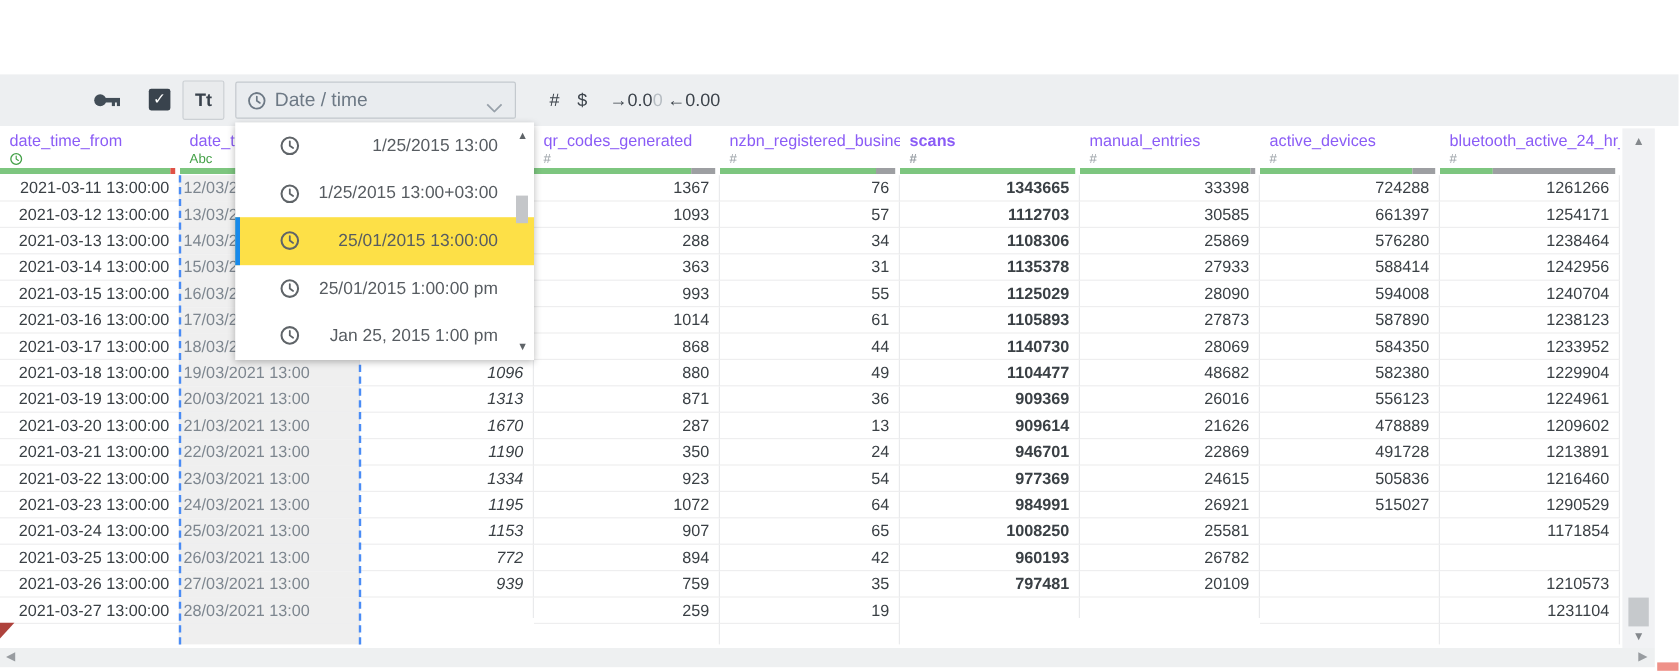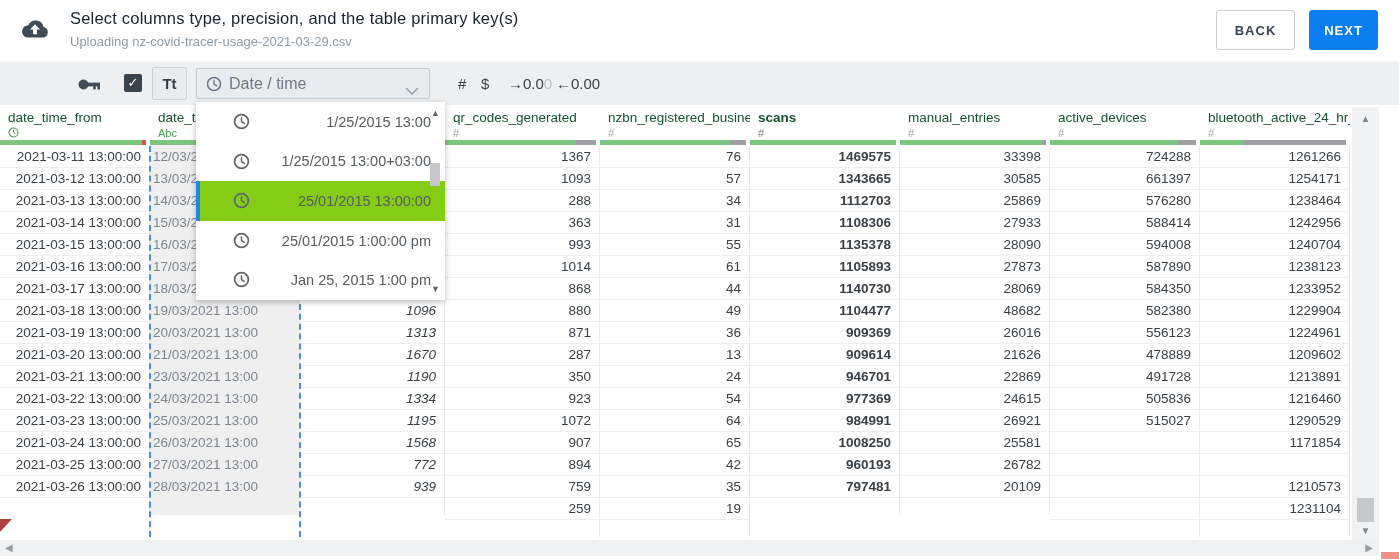--- a/index.html
+++ b/index.html
@@ -32,21 +32,21 @@
   .dd-btn .chev { position:absolute; right:10px; top:12px; }
   .tb-txt { position:absolute; top:0; height:43px; line-height:43px; font-size:15px; color:#3c434b; }
   .t-hash { left:458px; } .t-dollar { left:481px; }
   .t-inc { left:508px; } .t-dec { left:556px; }
   .faded { color:#b7bdc3; }
 
   
   .grid { position:absolute; left:0; top:107px; width:1350px; display:flex; z-index:1; }
   .col { flex:none; }
   .col-head { height:33px; padding:3px 0 0 8px; }
-  .col-name { font-size:13.5px; color:#14532d; white-space:nowrap; overflow:hidden; }
+  .col-name { font-size:13.5px; color:#8b5cf6; white-space:nowrap; overflow:hidden; }
   .col-sub { font-size:11px; color:#9ba1a7; margin-top:2px; height:13px; }
   .sub-abc { color:#43a047; }
   .col-bar { height:5px; margin:0 4px 1px 0; display:flex; }
   .col-bar div { height:5px; }
   .cell { height:22px; line-height:21px; font-size:13.5px; color:#3a4045; white-space:nowrap; overflow:hidden;
           border-bottom:1px solid #eeeeef; border-right:1px solid #e9eaec; }
   .align-right { text-align:right; padding-right:8px; }
   .align-left  { text-align:left; padding-left:3px; }
   .cell.tail { height:17px; border-bottom:none; }
   .col-sel .cell { background:#efefef; color:#7d868f; }
@@ -55,52 +55,40 @@
   .dash-l { left:149px; } .dash-r { left:299px; }
 
   .err-tri { position:absolute; left:0; top:519px; width:0; height:0; z-index:2;
              border-top:13px solid #ae423c; border-right:12px solid transparent; }
 
   
   .dd-list { position:absolute; left:196px; top:102px; width:249px; height:198px; background:#fff;
              box-shadow:0 2px 6px rgba(0,0,0,.28); z-index:5; }
   .dd-item { position:relative; height:39.6px; display:flex; align-items:center; }
   .dd-item .ic { position:absolute; left:37px; top:11px; }
-  .dd-item .txt { flex:1; text-align:right; padding-right:14px; font-size:14.5px; color:#575c61; }
-  .dd-item.sel { background:#84cc16; }
+  .dd-item .txt { flex:1; text-align:right; padding-right:30px; font-size:14.5px; color:#575c61; }
+  .dd-item.sel { background:#fde047; }
   .dd-item .blue-bar { position:absolute; left:0; top:0; width:4px; height:100%; background:#1789eb; }
   .dd-sb { position:absolute; right:3px; top:4px; bottom:4px; width:13px; }
   .dd-sb .ar { position:absolute; left:0; width:13px; text-align:center; font-size:9px; color:#5f6468; }
   .dd-sb .thumb { position:absolute; left:1px; top:57px; width:10px; height:23px; background:#c4c6c9; }
 
   
   .vsb { position:absolute; left:1352px; top:107px; width:27px; height:433px; background:#f1f2f4; z-index:3; }
   .vsb .ar { position:absolute; left:0; width:27px; text-align:center; font-size:10px; color:#84888c; }
   .vsb .thumb { position:absolute; left:5px; top:391px; width:17px; height:24px; background:#c6c9cc; }
   .hsb { position:absolute; left:0; top:540px; width:1379px; height:16px; background:#eef0f1; z-index:3; }
   .hsb .ar { position:absolute; top:0; height:16px; line-height:16px; font-size:10px; color:#989ca0; }
   .red-strip { position:absolute; left:1381px; top:552px; width:18px; height:7px; background:#ef9189; z-index:3; }
 </style>
 </head>
 <body>
 
 <div class="app">
 
-  <div class="hdr">
-    <span class="upload-ic">
-      <svg width="30" height="26" viewBox="0 0 30 26">
-        <path d="M23.5 10.1A8 8 0 0 0 8.3 8.2 6.3 6.3 0 0 0 6.8 20.6h15.7a5.3 5.3 0 0 0 1-10.5z" fill="#3e4a56"></path>
-        <path d="M15 7.2l5 5.4h-3.1v4.6h-3.8v-4.6H10z" fill="#fff"></path>
-      </svg>
-    </span>
-    <div class="hdr-title">Select columns type, precision, and the table primary key(s)</div>
-    <div class="hdr-sub">Uploading nz-covid-tracer-usage-2021-03-29.csv</div>
-    <div class="btn btn-back">BACK</div>
-    <div class="btn btn-next">NEXT</div>
-  </div>
 
   <div class="tbar">
     <span class="key-ic">
       <svg width="23" height="13" viewBox="0 0 23 13">
         <circle cx="5.5" cy="6.5" r="5" fill="#424d57"></circle>
         <rect x="9" y="4.6" width="13" height="3.8" fill="#424d57"></rect>
         <rect x="15.2" y="8" width="2.6" height="3.4" fill="#424d57"></rect>
         <rect x="19.4" y="8" width="2.6" height="3.4" fill="#424d57"></rect>
       </svg>
     </span>
@@ -148,40 +136,42 @@
         <div class="cell align-right">2021-03-17 13:00:00</div>
         <div class="cell align-right">2021-03-18 13:00:00</div>
         <div class="cell align-right">2021-03-19 13:00:00</div>
         <div class="cell align-right">2021-03-20 13:00:00</div>
         <div class="cell align-right">2021-03-21 13:00:00</div>
         <div class="cell align-right">2021-03-22 13:00:00</div>
         <div class="cell align-right">2021-03-23 13:00:00</div>
         <div class="cell align-right">2021-03-24 13:00:00</div>
         <div class="cell align-right">2021-03-25 13:00:00</div>
         <div class="cell align-right">2021-03-26 13:00:00</div>
+        <div class="cell align-right">2021-03-27 13:00:00</div>
         <div class="cell tail"></div>
       </div>
       <div class="col col-sel" style="width: 150px;">
         <div class="col-head">
           <div class="col-name">date_t</div>
           <div class="col-sub sub-abc">Abc</div>
         </div>
         <div class="col-bar">
           <div style="width: 100%; background: rgb(125, 198, 127);"></div>
         </div>
         <div class="cell align-left">12/03/2021 13:00</div>
         <div class="cell align-left">13/03/2021 13:00</div>
         <div class="cell align-left">14/03/2021 13:00</div>
         <div class="cell align-left">15/03/2021 13:00</div>
         <div class="cell align-left">16/03/2021 13:00</div>
         <div class="cell align-left">17/03/2021 13:00</div>
         <div class="cell align-left">18/03/2021 13:00</div>
         <div class="cell align-left">19/03/2021 13:00</div>
         <div class="cell align-left">20/03/2021 13:00</div>
         <div class="cell align-left">21/03/2021 13:00</div>
+        <div class="cell align-left">22/03/2021 13:00</div>
         <div class="cell align-left">23/03/2021 13:00</div>
         <div class="cell align-left">24/03/2021 13:00</div>
         <div class="cell align-left">25/03/2021 13:00</div>
         <div class="cell align-left">26/03/2021 13:00</div>
         <div class="cell align-left">27/03/2021 13:00</div>
         <div class="cell align-left">28/03/2021 13:00</div>
         <div class="cell tail"></div>
       </div>
       <div class="col" style="width: 145px; font-style: italic;">
         <div class="col-head">
@@ -198,21 +188,21 @@
         <div class="cell align-right"></div>
         <div class="cell align-right"></div>
         <div class="cell align-right"></div>
         <div class="cell align-right"></div>
         <div class="cell align-right">1096</div>
         <div class="cell align-right">1313</div>
         <div class="cell align-right">1670</div>
         <div class="cell align-right">1190</div>
         <div class="cell align-right">1334</div>
         <div class="cell align-right">1195</div>
-        <div class="cell align-right">1568</div>
+        <div class="cell align-right">1153</div>
         <div class="cell align-right">772</div>
         <div class="cell align-right">939</div>
         <div class="cell tail"></div>
       </div>
       <div class="col" style="width: 155px;">
         <div class="col-head">
           <div class="col-name">qr_codes_generated</div>
           <div class="col-sub">#</div>
         </div>
         <div class="col-bar">
@@ -267,25 +257,25 @@
         <div class="cell tail"></div>
       </div>
       <div class="col" style="width: 150px; font-weight: bold;">
         <div class="col-head">
           <div class="col-name">scans</div>
           <div class="col-sub">#</div>
         </div>
         <div class="col-bar">
           <div style="width: 100%; background: rgb(125, 198, 127);"></div>
         </div>
-        <div class="cell align-right">1469575</div>
         <div class="cell align-right">1343665</div>
         <div class="cell align-right">1112703</div>
         <div class="cell align-right">1108306</div>
         <div class="cell align-right">1135378</div>
+        <div class="cell align-right">1125029</div>
         <div class="cell align-right">1105893</div>
         <div class="cell align-right">1140730</div>
         <div class="cell align-right">1104477</div>
         <div class="cell align-right">909369</div>
         <div class="cell align-right">909614</div>
         <div class="cell align-right">946701</div>
         <div class="cell align-right">977369</div>
         <div class="cell align-right">984991</div>
         <div class="cell align-right">1008250</div>
         <div class="cell align-right">960193</div>

